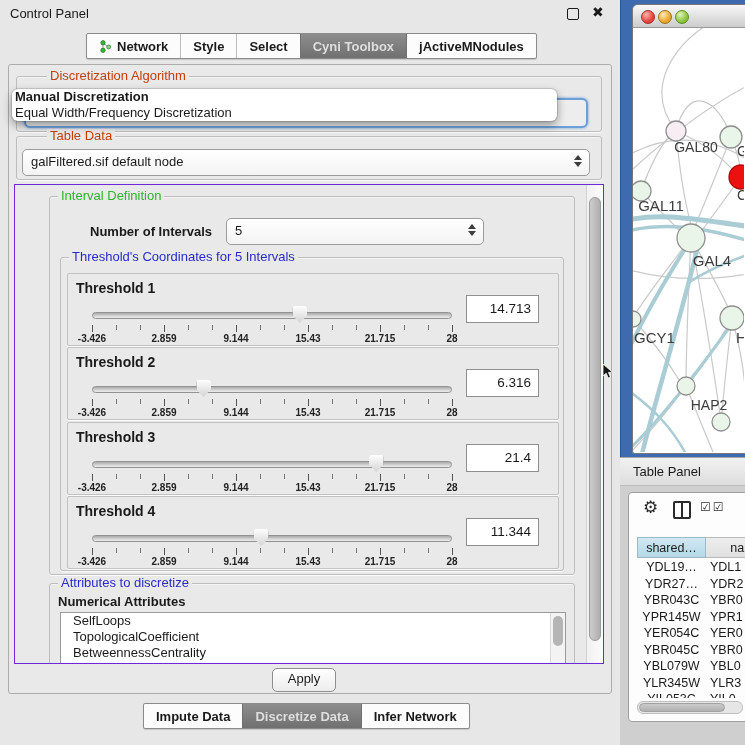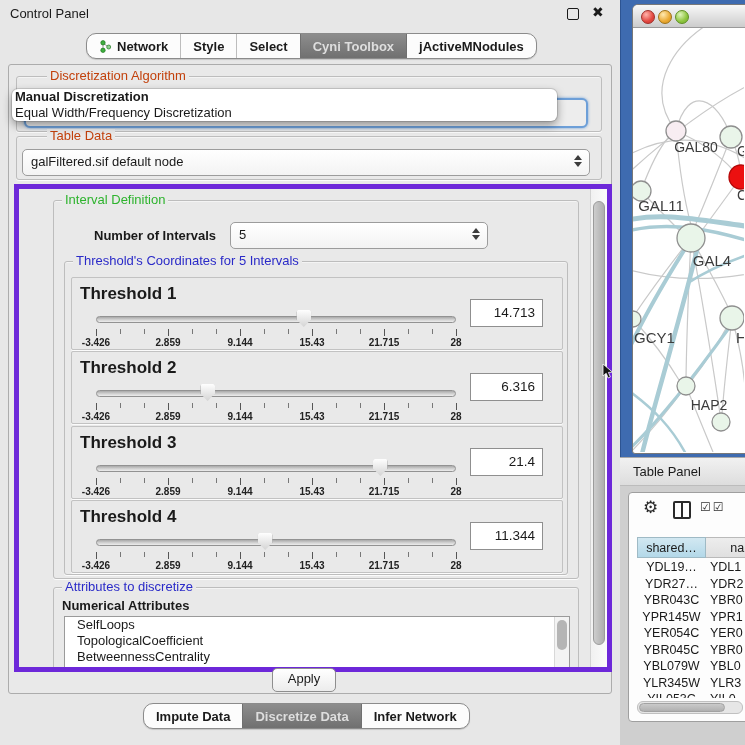--- a/index.html
+++ b/index.html
@@ -3,21 +3,21 @@
 <meta charset="utf-8">
 <style>
   html,body{margin:0;padding:0;}
   #screen{position:relative;width:745px;height:745px;overflow:hidden;
     background:#e7e7e7;font-family:"Liberation Sans","DejaVu Sans",sans-serif;color:#1a1a1a;}
   
   .cp-titlebar{position:absolute;left:0;top:0;width:620px;height:27px;}
   .cp-title{position:absolute;left:10px;top:6px;font-size:13px;}
   .float-btn{position:absolute;left:567px;top:8px;width:10px;height:10px;border:1.5px solid #1a1a1a;border-radius:2px;}
   .close-btn{position:absolute;left:592px;top:4px;font-size:14px;font-weight:bold;}
-  .seg{position:absolute;display:flex;height:24px;background:#fcfcfc;border:1px solid #8b8b8b;border-radius:10px;overflow:hidden;box-shadow:0 1px 1px rgba(0,0,0,.15);}
+  .seg{position:absolute;display:flex;height:24px;background:#fcfcfc;border:1px solid #8b8b8b;border-radius:2px;overflow:hidden;box-shadow:0 1px 1px rgba(0,0,0,.15);}
   .seg .item{padding:0 12px;font-size:13px;font-weight:bold;display:flex;align-items:center;gap:5px;border-left:1px solid #bdbdbd;white-space:nowrap;}
   .seg .item:first-child{border-left:none;}
   .seg .item.sel{background:linear-gradient(#8d8d8d,#707070);color:#dedede;border-left-color:#707070;}
   .seg .item.sel + .item{border-left-color:#707070;text-align:right;}
   #top-tabs{left:86px;top:33px;}
   #bottom-tabs{left:143px;top:703px;}
   .content-panel{position:absolute;left:8px;top:64px;width:602px;height:628px;border:1px solid #acacac;border-radius:3px;background:#e9e9e9;}
   .groupbox{position:absolute;border:1px solid #bdbdbd;border-radius:3px;box-shadow:0 1px 0 rgba(255,255,255,.8),inset 0 1px 0 rgba(255,255,255,.5);}
   .grouptitle{position:absolute;top:-8px;left:8px;background:#e9e9e9;padding:0 3px;font-size:13px;line-height:14px;}
   .green{color:#2db32d;} .blue{color:#2a2ac8;} .gray{color:#c2410c;margin-left:22px;}
@@ -29,27 +29,27 @@
   .popup-opt{height:16px;line-height:16px;font-size:13px;padding-left:3px;}
   .popup-opt.first{font-weight:bold;}
   
   .combo{position:absolute;background:linear-gradient(#ffffff,#f3f3f3);border:1px solid #9c9c9c;border-radius:5px;font-size:13px;}
   .combo .val{position:absolute;left:8px;top:4px;white-space:nowrap;}
   .stepper{position:absolute;right:7px;top:5px;width:8px;}
   .stepper i{display:block;width:0;height:0;border-left:4px solid transparent;border-right:4px solid transparent;}
   .stepper .up{border-bottom:5px solid #3c3c3c;margin-bottom:2px;}
   .stepper .dn{border-top:5px solid #3c3c3c;}
   
-  .scrollpane{position:absolute;left:14px;top:184px;width:588px;height:478px;border:5px solid #6d28d9;background:#e9e9e9;overflow:hidden;}
+  .scrollpane{position:absolute;left:14px;top:184px;width:588px;height:478px;border:1px solid #6d28d9;background:#e9e9e9;overflow:hidden;}
   .vsb{position:absolute;right:0;top:0;bottom:0;width:16px;background:linear-gradient(90deg,#f1f1f1,#fbfbfb);border-left:1px solid #d2d2d2;}
   .vsb .thumbv{position:absolute;left:2px;right:2px;top:12px;height:442px;border-radius:6px;background:linear-gradient(90deg,#cdcdcd,#aeaeae);border:1px solid #9b9b9b;}
   .bold-label{position:absolute;font-size:13px;font-weight:bold;}
   
   .threshold-box{position:absolute;left:6px;width:490px;height:71px;border:1px solid #c2c2c2;border-radius:2px;box-shadow:0 1px 0 rgba(255,255,255,.8);}
-  .threshold-box .t-label{position:absolute;left:8px;top:6px;font-size:17px;font-weight:bold;}
+  .threshold-box .t-label{position:absolute;left:8px;top:6px;font-size:14px;font-weight:bold;}
   .slider{position:absolute;left:24px;top:30px;width:360px;height:40px;}
   .track{position:absolute;left:0;right:0;top:8px;height:5px;border:1px solid #929292;border-radius:4px;background:linear-gradient(#a9a9a9,#d2d2d2 55%,#ededed);}
   .thumb{position:absolute;top:2px;width:15px;height:17px;transform:translateX(-50%);
     background:linear-gradient(#fefefe,#d4d4d4);
     clip-path:polygon(0 12%,12% 0,88% 0,100% 12%,100% 55%,50% 100%,0 55%);
     filter:drop-shadow(0 0 1px rgba(0,0,0,.65));}
   .ticks{position:absolute;left:0;right:0;top:21px;height:8px;}
   .tick{position:absolute;top:0;width:1px;height:5px;background:#777;}
   .tick.major{height:7px;background:#555;}
   .tick-labels{position:absolute;left:0;right:0;top:29px;height:11px;}

